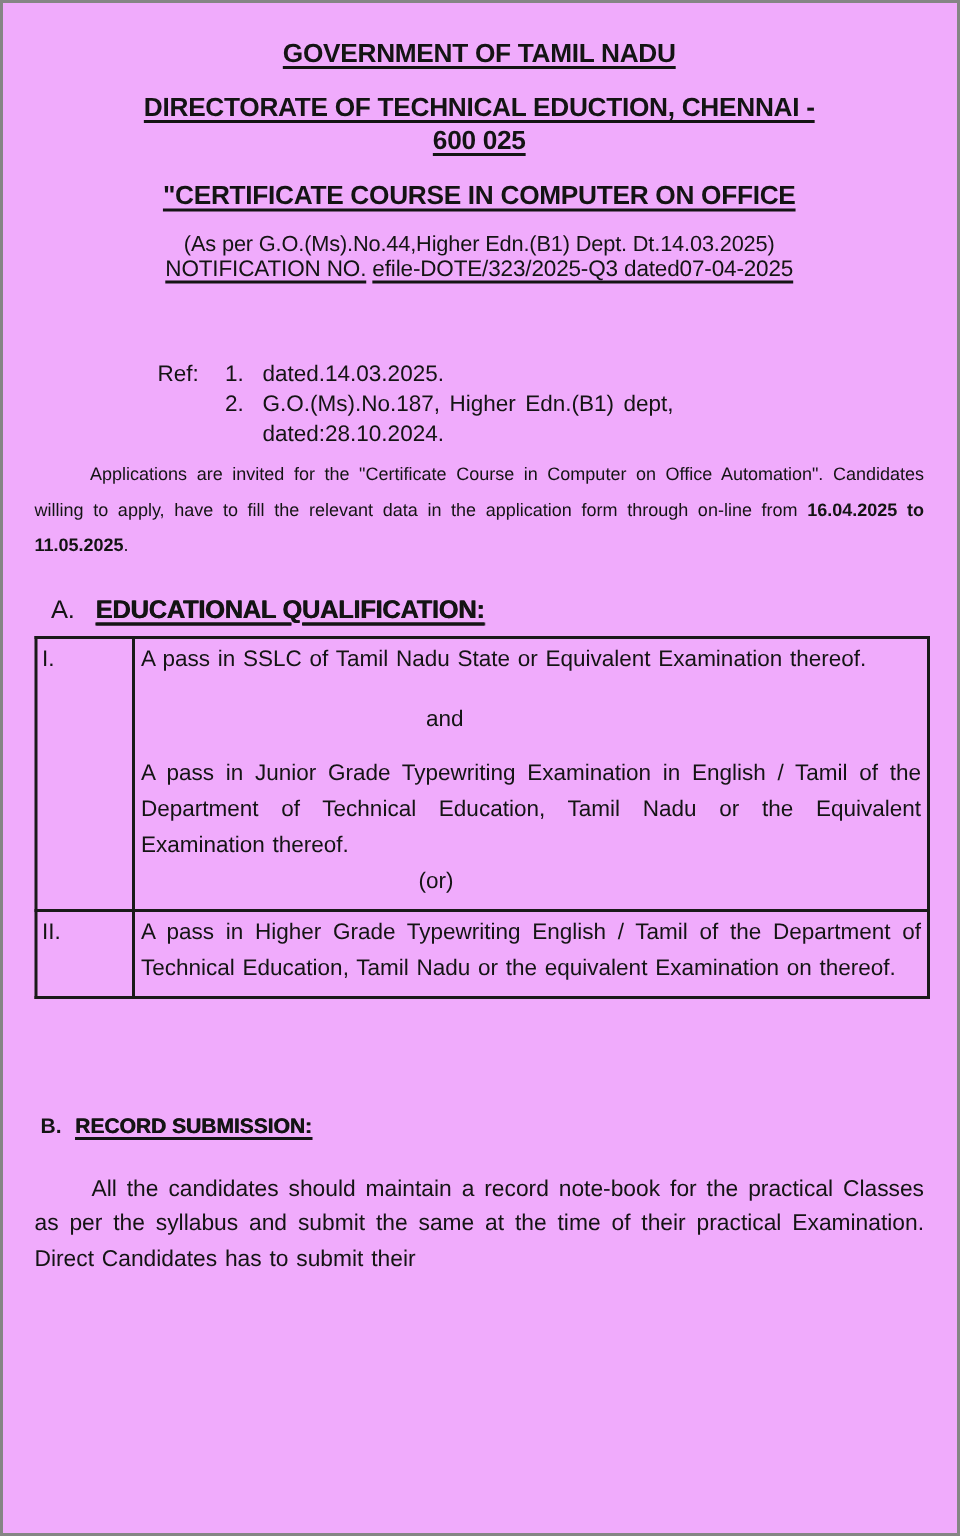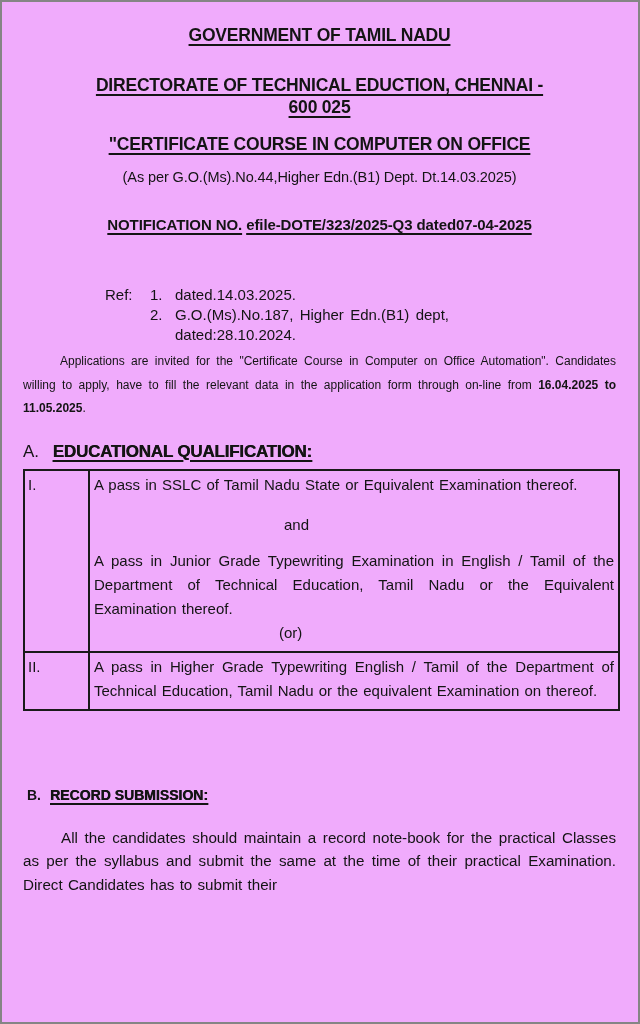--- a/index.html
+++ b/index.html
@@ -11,36 +11,36 @@
     border:2px solid #858585;
     padding:20px 22px 0 21px;
     overflow:hidden;
     font-family:"Liberation Sans","DejaVu Sans",sans-serif;
     color:#141414;
     -webkit-font-smoothing:antialiased;
   }
   .hdr{text-align:center;}
   .h{font-weight:bold;letter-spacing:-0.2px;}
   .h1{font-size:17.5px;line-height:21px;margin-top:3px;}
-  .h2{font-size:17.5px;line-height:22px;margin-top:28px;}
+  .h2{font-size:17.5px;line-height:22px;margin-top:14px;}
   .h3{font-size:17.5px;line-height:22px;margin-top:15px;}
   .u{text-decoration:underline;text-decoration-thickness:2px;text-underline-offset:3px;}
   .u-thin{text-decoration:underline;text-decoration-thickness:1.5px;text-underline-offset:3px;}
   .subtitle{font-size:14.5px;font-weight:normal;margin-top:14px;letter-spacing:-0.1px;}
-  .notif{font-size:15px;font-weight:bold;margin-top:31px;letter-spacing:-0.1px;}
+  .notif{font-size:15px;font-weight:normal;margin-top:0;letter-spacing:-0.1px;}
   .ref{margin-top:52px;margin-left:82px;font-size:15px;line-height:20px;display:flex;}
   .ref-label{width:45px;flex:0 0 45px;}
   .ref-items{flex:1;}
   .ref-item{display:flex;}
   .ref-num{width:25px;flex:0 0 25px;}
   .ref-text{width:274px;flex:0 0 274px;}
   .ref-line1{text-align:justify;text-align-last:justify;}
   .intro{margin:5px 0 0;font-size:12px;line-height:23.5px;text-align:justify;text-indent:37px;word-spacing:1px;}
   .sec-heading{font-size:17px;letter-spacing:-0.2px;}
-  .a-heading{margin-top:21px;font-weight:normal;}
+  .a-heading{margin-top:21px;margin-left:11px;font-weight:normal;}
   .a-heading .prefix{margin-right:14px;}
   .a-heading .title{font-weight:bold;text-shadow:0.4px 0 0 currentColor;}
   .qual-table{margin-top:7px;width:597px;border-collapse:collapse;table-layout:fixed;font-size:15px;line-height:24px;}
   .qual-table td{border:2px solid #1a1a1a;vertical-align:top;padding:2px 4px 6px 4px;}
   td.num{width:56px;padding-left:3px;}
   td.content p{margin:0;text-align:justify;word-spacing:1px;}
   .connector{margin:16px 0 12px;padding-left:190px;}
   .connector-or{margin:0;padding-left:185px;}
   .b-heading{margin-top:76px;margin-left:4px;font-weight:bold;font-size:14px;}
   .b-heading .prefix{margin-right:9px;}

